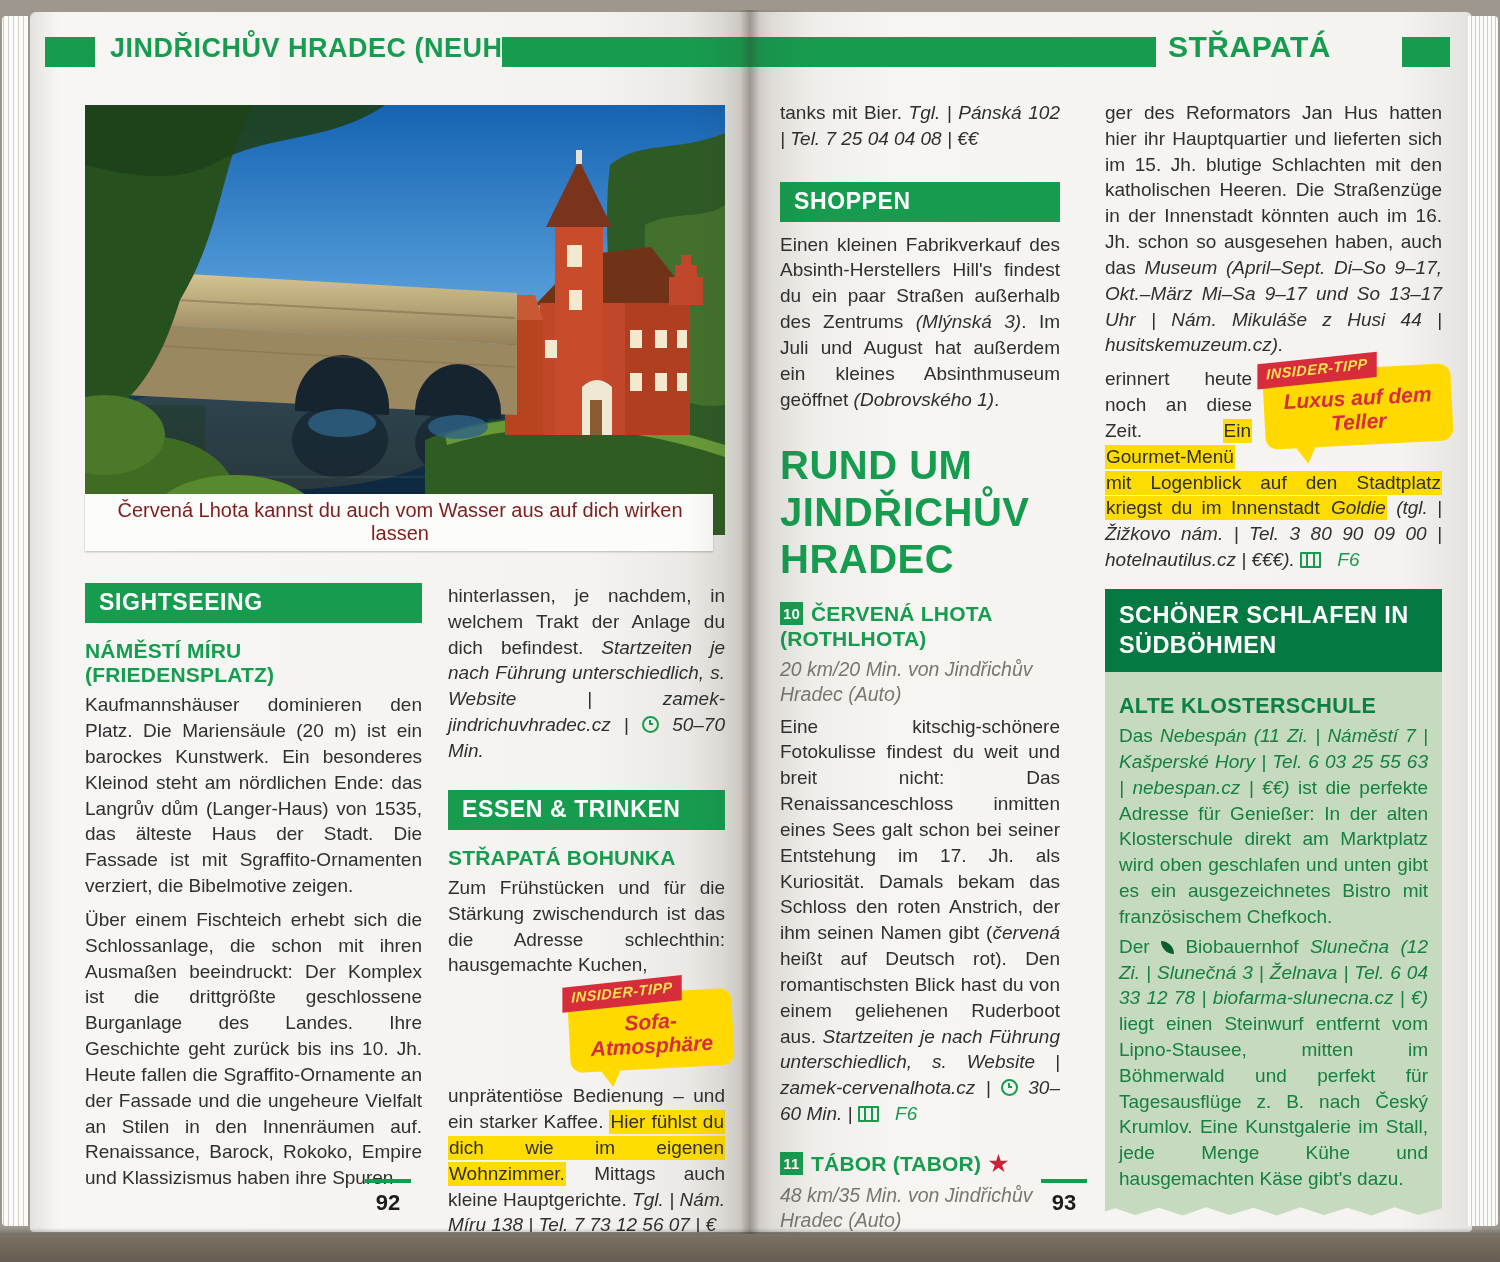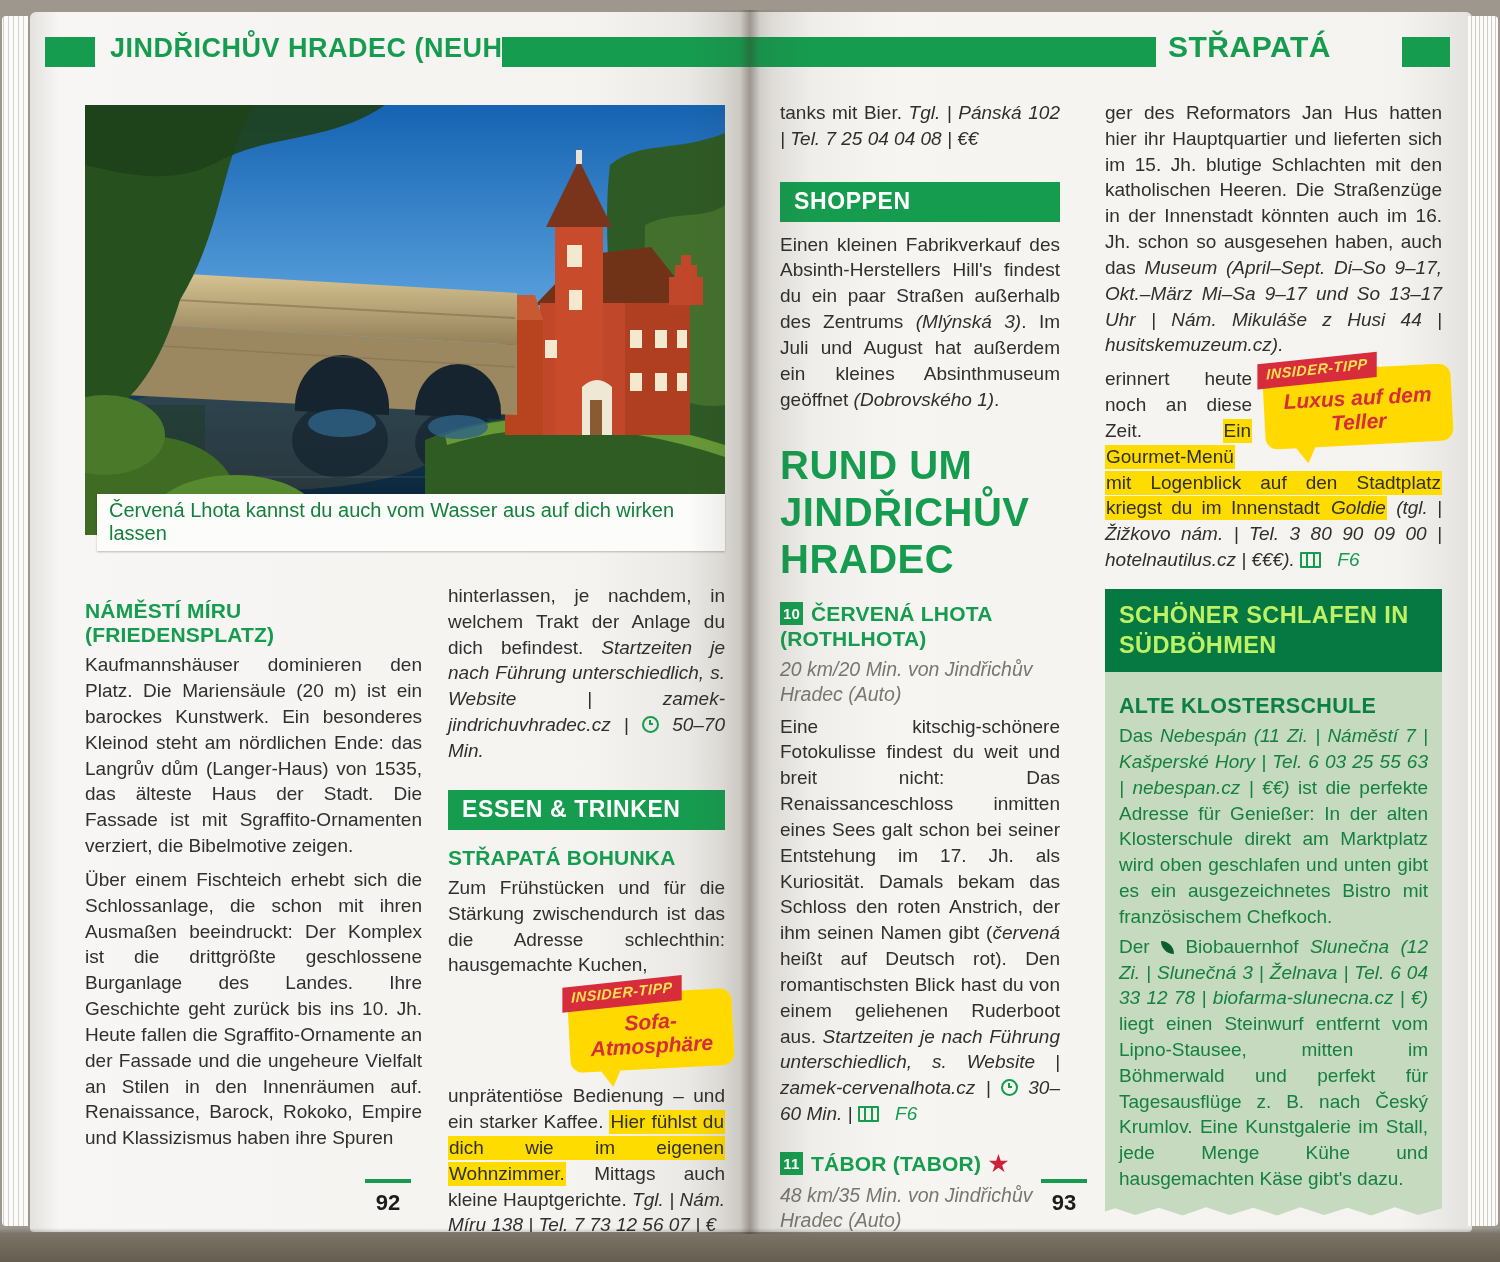--- a/index.html
+++ b/index.html
@@ -19,21 +19,21 @@
 
   
   .hdr{position:absolute;top:20px;left:0;right:0;height:40px;}
   .hdr-square{position:absolute;width:50px;height:30px;background:#169c4f;}
   .hdr-bar{position:absolute;height:30px;background:#169c4f;}
   .hdr-title{position:absolute;top:1px;font-weight:bold;font-size:27px;color:#169c4f;letter-spacing:.5px;white-space:nowrap;}
 
   
   .photo{position:absolute;left:55px;top:93px;width:640px;height:430px;margin:0;}
   .photo svg{display:block;width:640px;height:430px;}
-  .caption{position:absolute;left:12px;bottom:-16px;width:606px;background:#fcfcfa;color:#15803d;font-size:20px;padding:5px 10px 6px 12px;box-shadow:0 1px 2px rgba(0,0,0,.25);}
+  .caption{position:absolute;left:0;bottom:-16px;width:606px;background:#fcfcfa;color:#7f1d1d;font-size:20px;padding:5px 10px 6px 12px;box-shadow:0 1px 2px rgba(0,0,0,.25);text-align:center;}
 
   
   .cols-left{position:absolute;left:55px;top:571px;width:640px;}
   .col{position:absolute;top:0;}
   .col1{left:0;width:337px;}
   .col2{left:363px;width:277px;}
   .cols-right{position:absolute;left:30px;top:88px;width:662px;}
   .col3{left:0;width:280px;}
   .col4{left:325px;width:337px;}
 
@@ -62,21 +62,21 @@
   .bubble{float:right;position:relative;transform:rotate(-3deg);z-index:3;}
   .bubble-l{width:164px;margin:6px -8px 14px 12px;}
   .bubble-r{width:188px;margin:2px -10px 16px 12px;}
   .bubble-text{display:block;background:#ffd900;border-radius:12px;padding:18px 10px 12px;color:#d62c3c;font-weight:bold;font-style:italic;font-size:21px;line-height:1.12;text-align:center;}
   .bubble-text::after{content:"";position:absolute;left:26px;bottom:-15px;width:0;height:0;
     border-style:solid;border-width:17px 5px 0 17px;border-color:#ffd900 transparent transparent transparent;transform:rotate(10deg);}
   .ribbon{position:absolute;top:-12px;left:-5px;background:#d62c3c;color:#ffe154;font-weight:bold;font-style:italic;font-size:14.5px;letter-spacing:.5px;padding:2px 9px 3px;transform:rotate(-3deg) skewX(-6deg);z-index:2;white-space:nowrap;}
 
   
   .panel{margin-top:16px;}
-  .panel-head{background:#067841;color:#bef264;font-weight:bold;font-size:23.5px;line-height:1.28;letter-spacing:.4px;padding:11px 14px 12px;}
+  .panel-head{background:#067841;color:#ffffff;font-weight:bold;font-size:23.5px;line-height:1.28;letter-spacing:.4px;padding:11px 14px 12px;}
   .panel-body{background:#c6dabf;padding:8px 14px 20px;
     clip-path:polygon(0 0,100% 0,100% 98.6%,93% 99.8%,86% 98.4%,79% 99.9%,72% 98.5%,65% 99.8%,58% 98.4%,51% 99.9%,44% 98.5%,37% 99.8%,30% 98.4%,23% 99.9%,16% 98.5%,9% 99.8%,3% 98.6%,0 99.2%);}
   .panel-body h4{color:#0c8044;font-size:21.5px;font-weight:bold;margin:14px 0 4px;letter-spacing:.3px;}
   .panel-body p.just{color:#15803f;margin-bottom:4px;}
   .panel-body .i{color:#15803f;}
 
   
   .pagenum{position:absolute;bottom:16px;width:120px;text-align:center;font-weight:bold;font-size:22px;color:#1c1c1c;}
   .pn-line{display:block;width:46px;height:4px;background:#169c4f;margin:0 auto 7px;}
   .pagenum-l{left:298px;}
@@ -174,20 +174,21 @@
         <path d="M0,0 L300,0 C245,38 185,28 130,58 C90,80 40,70 0,60 Z" fill="#1e401a" opacity=".9"></path>
         <ellipse cx="55" cy="390" rx="95" ry="60" fill="#3f6b22"></ellipse>
         <ellipse cx="150" cy="415" rx="85" ry="45" fill="#578a2e"></ellipse>
         <ellipse cx="20" cy="330" rx="60" ry="40" fill="#4a7a29"></ellipse>
       </svg>
       <figcaption class="caption">Červená Lhota kannst du auch vom Wasser aus auf dich wirken lassen</figcaption>
     </figure>
 
     <div class="cols-left">
       <div class="col col1">
+        <div class="sec-box">SIGHTSEEING</div>
         <h3>NÁMĚSTÍ MÍRU (FRIEDENSPLATZ)</h3>
         <p class="just"><span>Kaufmannshäuser dominieren den Platz. Die Mariensäule (20 m) ist ein barockes Kunstwerk. Ein besonderes Kleinod steht am nördlichen Ende: das Langrův dům (Langer-Haus) von 1535, das älteste Haus der Stadt. Die Fassade ist mit Sgraffito-Ornamenten verziert, die Bibelmotive zeigen.</span></p>
         <p class="just"><span>Über einem Fischteich erhebt sich die Schlossanlage, die schon mit ihren Ausmaßen beeindruckt: Der Komplex ist die drittgrößte geschlossene Burganlage des Landes. Ihre Geschichte geht zurück bis ins 10. Jh. Heute fallen die Sgraffito-Ornamente an der Fassade und die ungeheure Vielfalt an Stilen in den Innenräumen auf. Renaissance, Barock, Rokoko, Empire und Klassizismus haben ihre Spuren</span></p>
       </div>
       <div class="col col2">
         <p class="just"><span>hinterlassen, je nachdem, in welchem Trakt der Anlage du dich befindest. </span><span class="i">Startzeiten je nach Führung unterschiedlich, s. Website | zamek-jindrichuvhradec.cz | </span><span class="icon icon-clock"></span><span class="i"> 50–70 Min.</span></p>
         <div class="sec-box" style="margin-top:26px;">ESSEN &amp; TRINKEN</div>
         <h3>STŘAPATÁ BOHUNKA</h3>
         <p class="just"><span>Zum Frühstücken und für die Stärkung zwischendurch ist das die Adresse schlechthin: hausgemachte Kuchen,</span></p>
         <p class="just">

